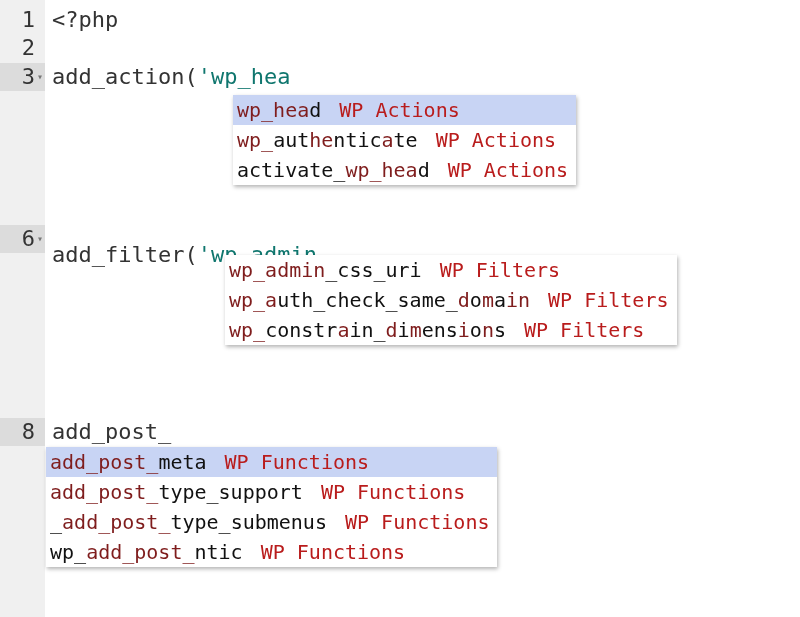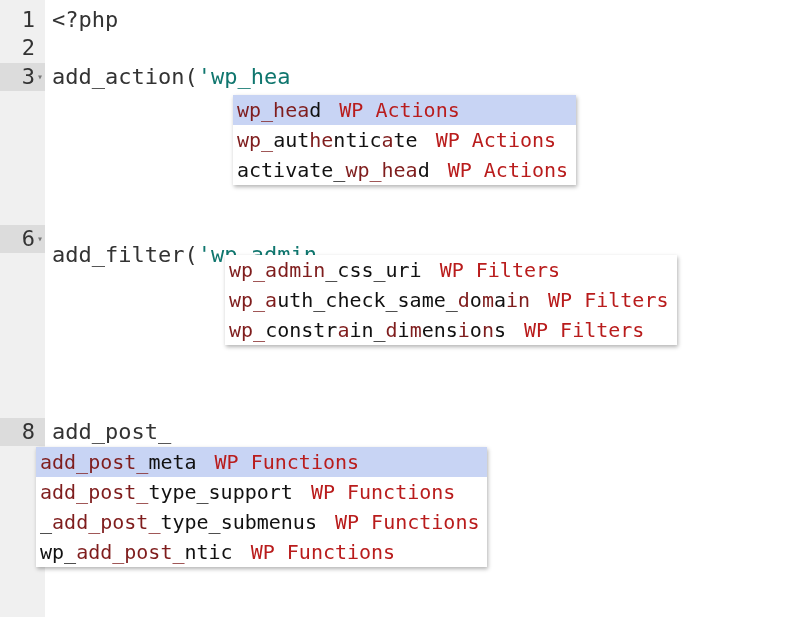--- a/index.html
+++ b/index.html
@@ -58,19 +58,19 @@
     <div class="popup" style="left: 233px; top: 95px;">
       <div class="item sel"><span class="m">wp_hea</span><span>d</span><span class="meta">WP Actions</span></div>
       <div class="item"><span class="m">wp_</span><span>aut</span><span class="m">he</span><span>ntic</span><span class="m">a</span><span>te</span><span class="meta">WP Actions</span></div>
       <div class="item"><span>activate_</span><span class="m">wp_hea</span><span>d</span><span class="meta">WP Actions</span></div>
     </div>
     <div class="popup" style="left: 225px; top: 255px;">
       <div class="item"><span class="m">wp_admin</span><span>_css_uri</span><span class="meta">WP Filters</span></div>
       <div class="item"><span class="m">wp_a</span><span>uth_check_same_</span><span class="m">d</span><span>o</span><span class="m">m</span><span>a</span><span class="m">in</span><span class="meta">WP Filters</span></div>
       <div class="item"><span class="m">wp_</span><span>constr</span><span class="m">a</span><span>in_</span><span class="m">d</span><span>i</span><span class="m">m</span><span>ens</span><span class="m">i</span><span>o</span><span class="m">n</span><span>s</span><span class="meta">WP Filters</span></div>
     </div>
-    <div class="popup" style="left: 36px; top: 447px;">
+    <div class="popup" style="left: 46px; top: 447px;">
       <div class="item sel"><span class="m">add_post_</span><span>meta</span><span class="meta">WP Functions</span></div>
       <div class="item"><span class="m">add_post_</span><span>type_support</span><span class="meta">WP Functions</span></div>
       <div class="item"><span>_</span><span class="m">add_post_</span><span>type_submenus</span><span class="meta">WP Functions</span></div>
       <div class="item"><span>wp_</span><span class="m">add_post_</span><span>ntic</span><span class="meta">WP Functions</span></div>
     </div>
   </div>
 
 </body></html>

